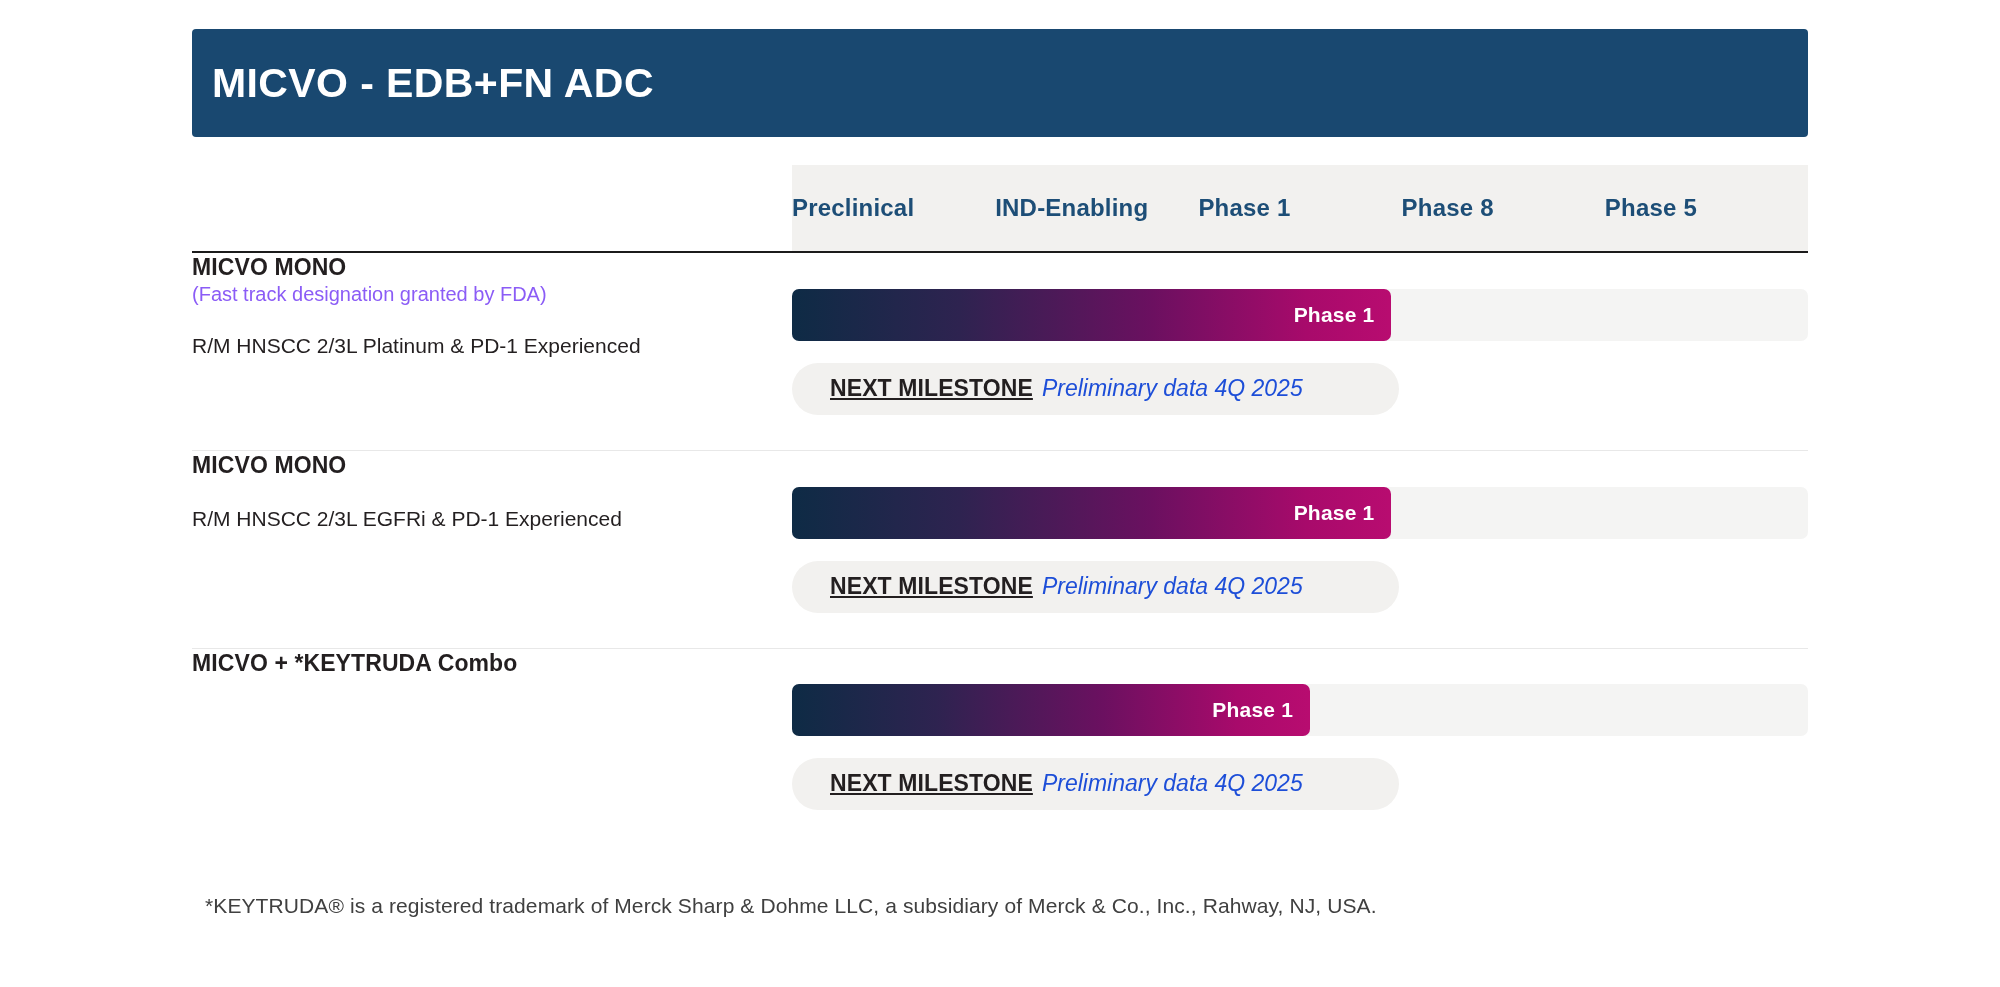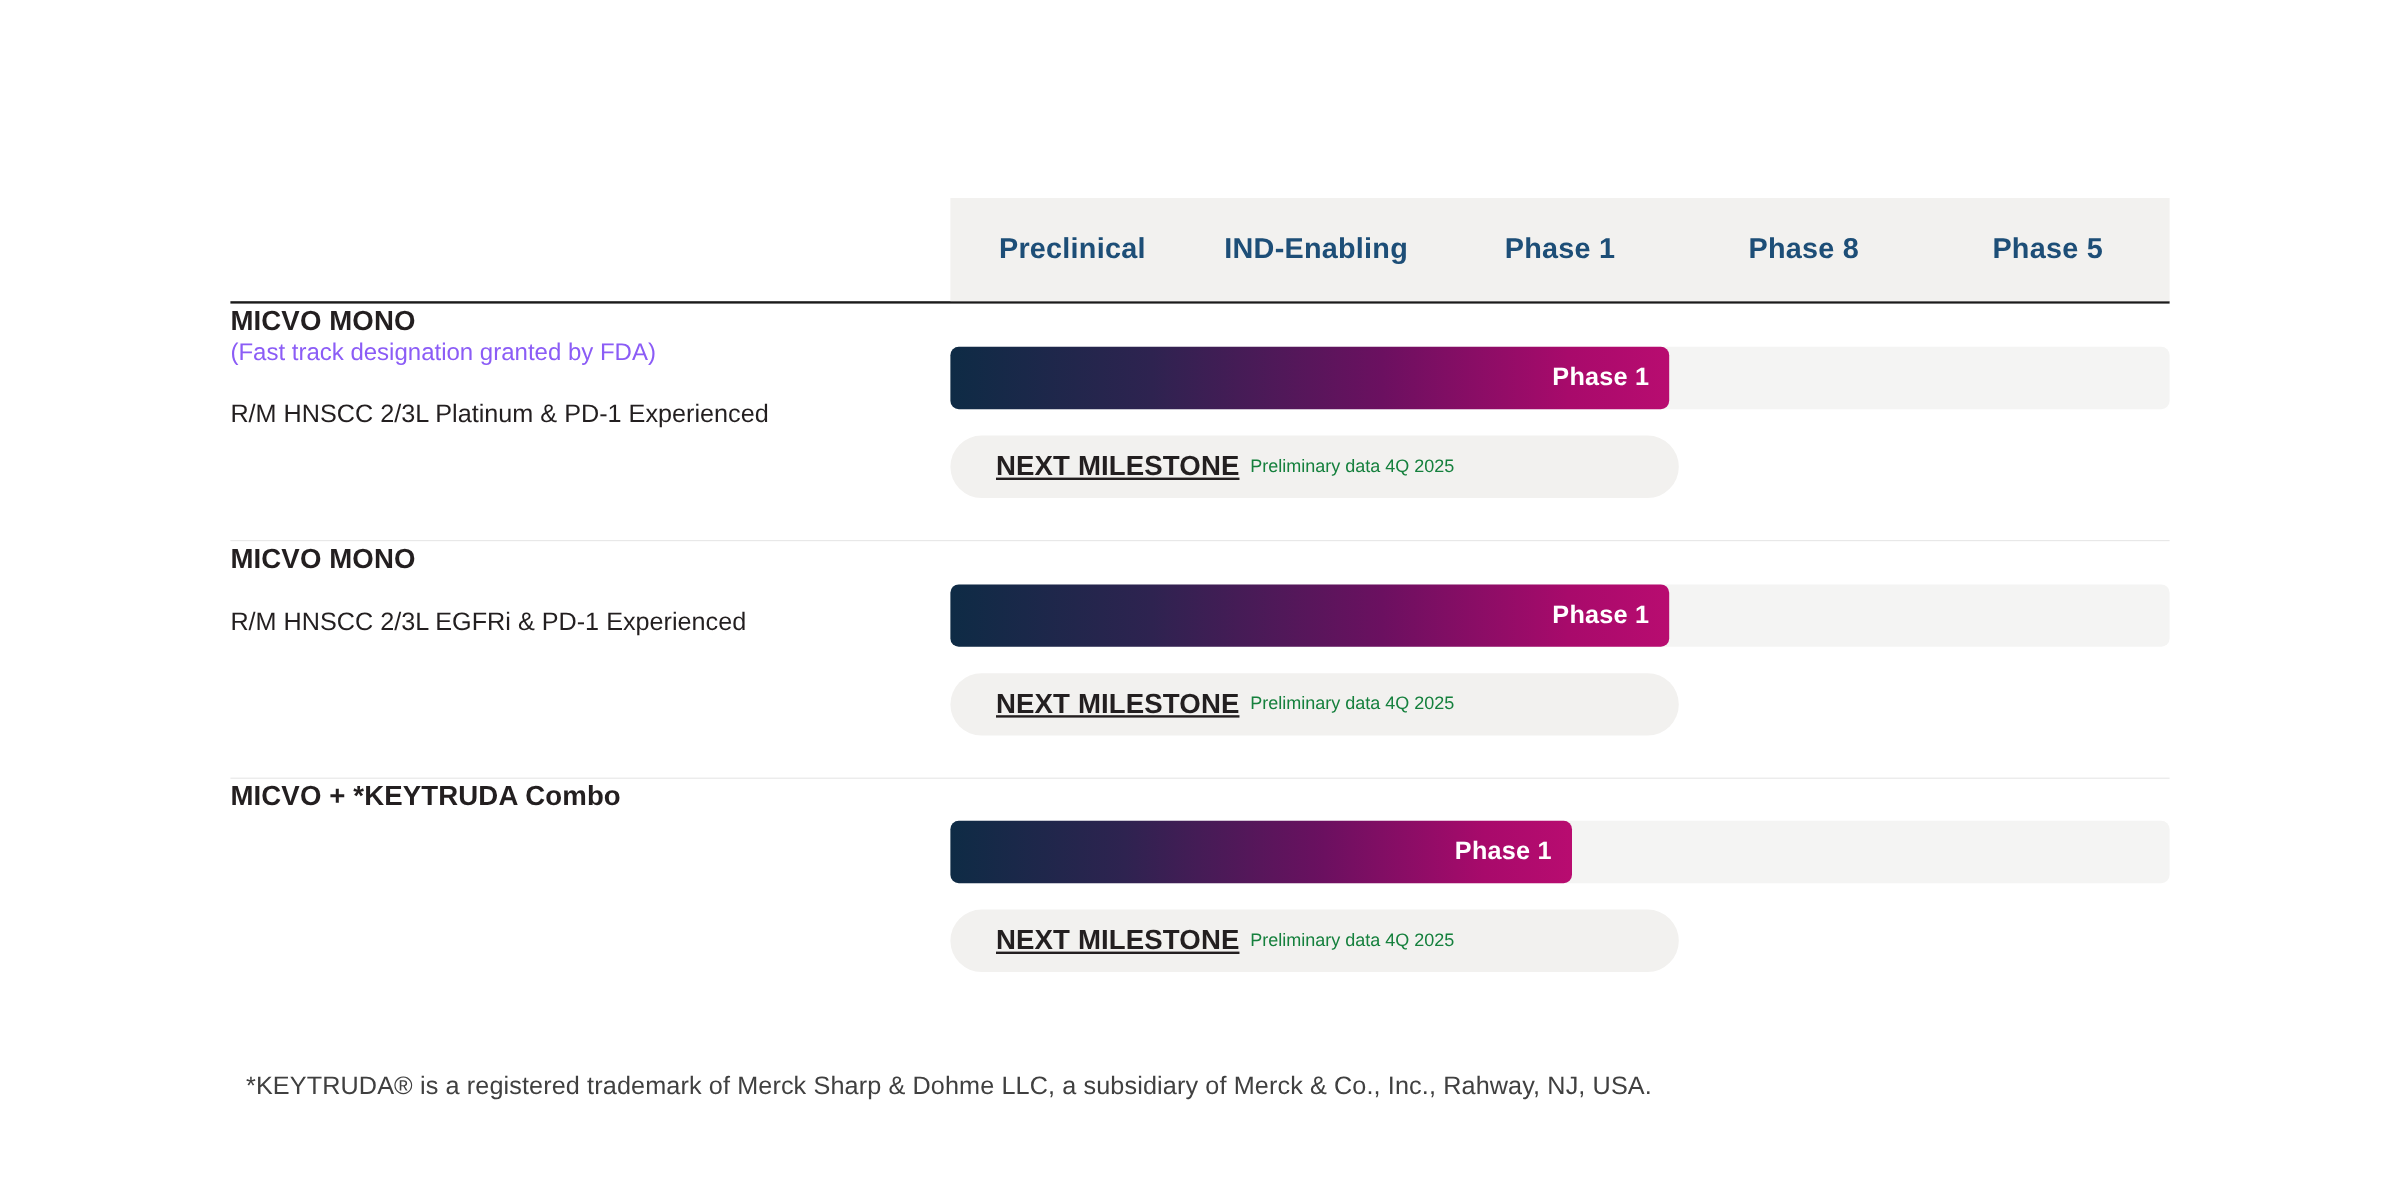--- a/index.html
+++ b/index.html
@@ -65,21 +65,20 @@
     position: absolute;
     left: 600px;
     top: 0;
     right: 0;
     height: 86px;
     display: flex;
     align-items: center;
   }
   .phase-header-cell {
     flex: 1 1 0;
-    text-align: center;
     color: #1d4e77;
     font-size: 24px;
     font-weight: bold;
     letter-spacing: 0.2px;
   }
 
   
   .program-row {
     position: relative;
     height: 198px;
@@ -166,40 +165,44 @@
     white-space: nowrap;
   }
   .milestone-label {
     font-size: 23px;
     font-weight: bold;
     color: #231f20;
     letter-spacing: 0.1px;
     text-decoration: underline;
   }
   .milestone-value {
-    font-size: 15px;
-    color: #15803d;
+    font-size: 23px;
+    color: #1d4ed8;
     margin-left: 9px;
+    font-style: italic;
   }
 
   
   .footnote {
     position: absolute;
     left: 205px;
     top: 894px;
     font-size: 21px;
     color: #404040;
     letter-spacing: 0.1px;
   }
 </style>
 </head>
 <body>
 
 <div class="page">
 
+  <div class="title-banner">
+    <span class="title-text">MICVO - EDB+FN ADC</span>
+  </div>
 
   <div class="pipeline-table">
 
     <div class="phase-header-row">
       <div class="phase-header-bg"></div>
       <div class="phase-header-cells">
         <div class="phase-header-cell">Preclinical</div>
         <div class="phase-header-cell">IND-Enabling</div>
         <div class="phase-header-cell">Phase 1</div>
         <div class="phase-header-cell">Phase 8</div>

